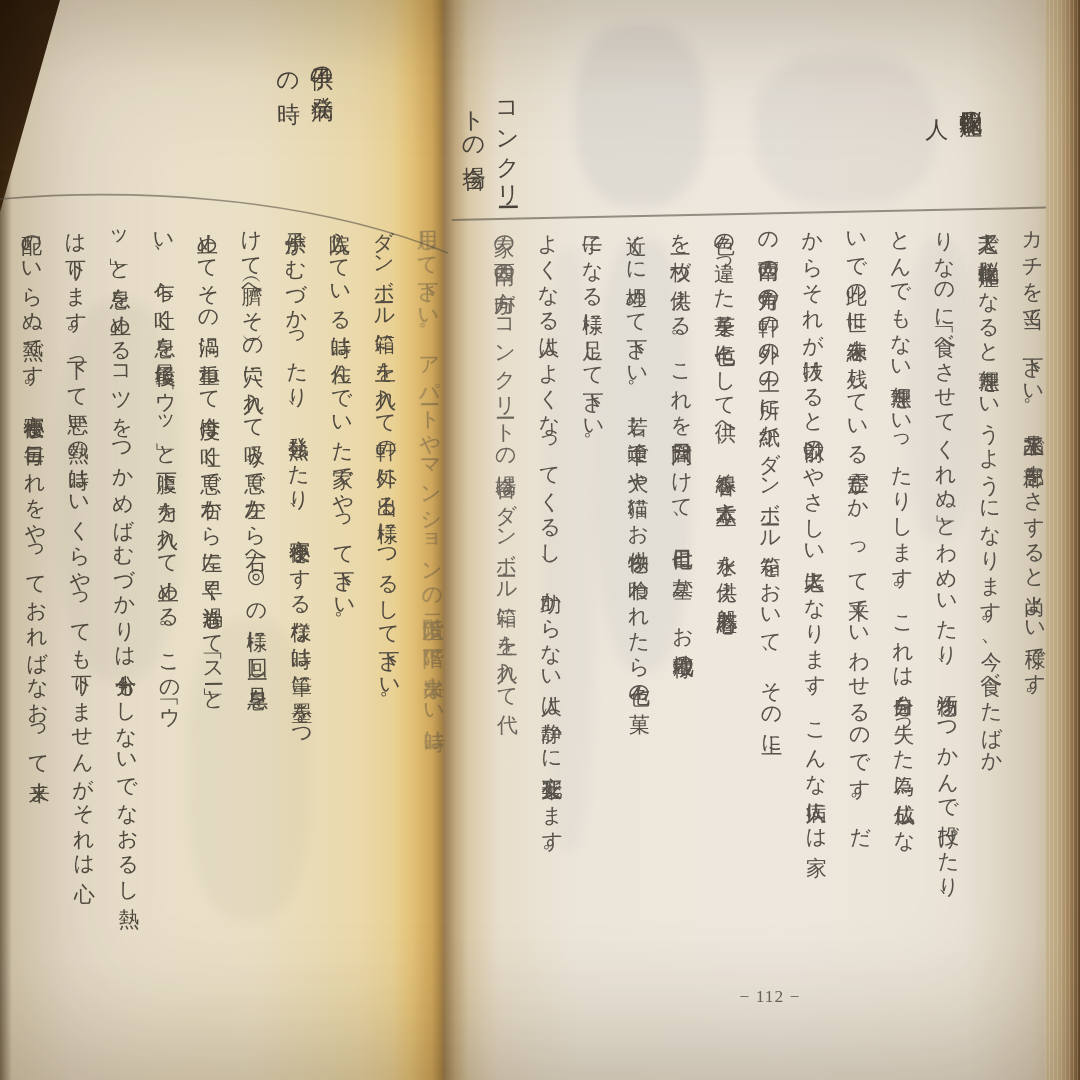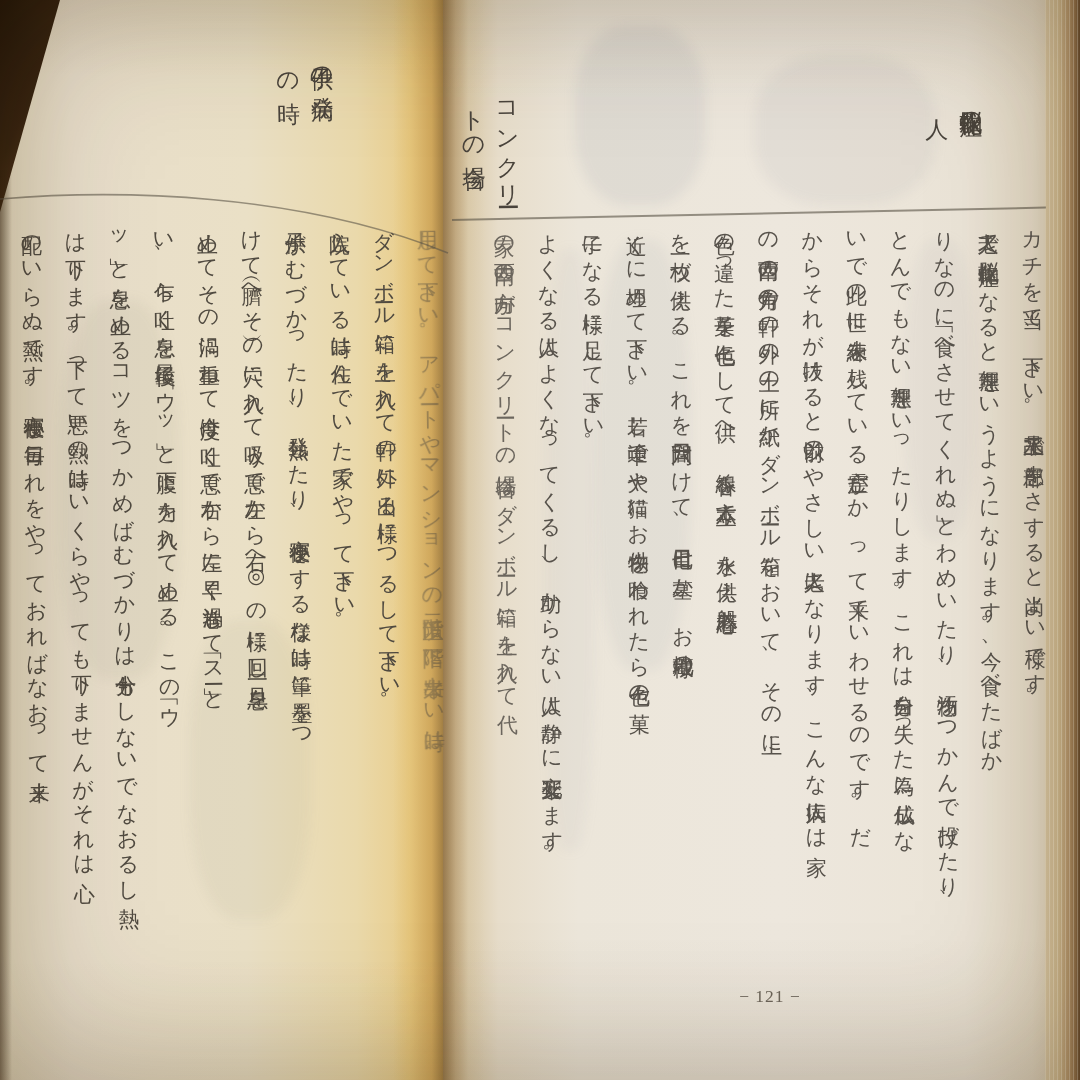--- a/index.html
+++ b/index.html
@@ -159,16 +159,16 @@
     <p class="vcol">子供がむづかったり、発熱したり、寝小便をする様な時は筆に墨をつ</p>
     <p class="vcol">けて臍（へそ）の穴に入れて吸う息で左から右へ◎の様に回し一旦息を</p>
     <p class="vcol">止めてその渦に重ねて今度は吐く息で右から左に早く渦巻して「スー」と</p>
     <p class="vcol">い、乍ら吐く息を最後に「ウッ」と下腹に力を入れて止める。この「ウ</p>
     <p class="vcol">ッ」と息を止めるコツをつかめばむづかりは十分もしないでなおるし熱</p>
     <p class="vcol">は下ります。下って悪い熱の時はいくらやっても下りませんがそれは心</p>
     <p class="vcol">配のいらぬ熱です。寝小便も毎日これをやっておればなおって来ま</p>
     <p class="vcol">す。</p>
   </div>
 
-  <div class="page-num">− 121 −</div>
+  <div class="page-num">− 112 −</div>
 
   <div class="vignette"></div>
 </div>
 
 </body></html>

